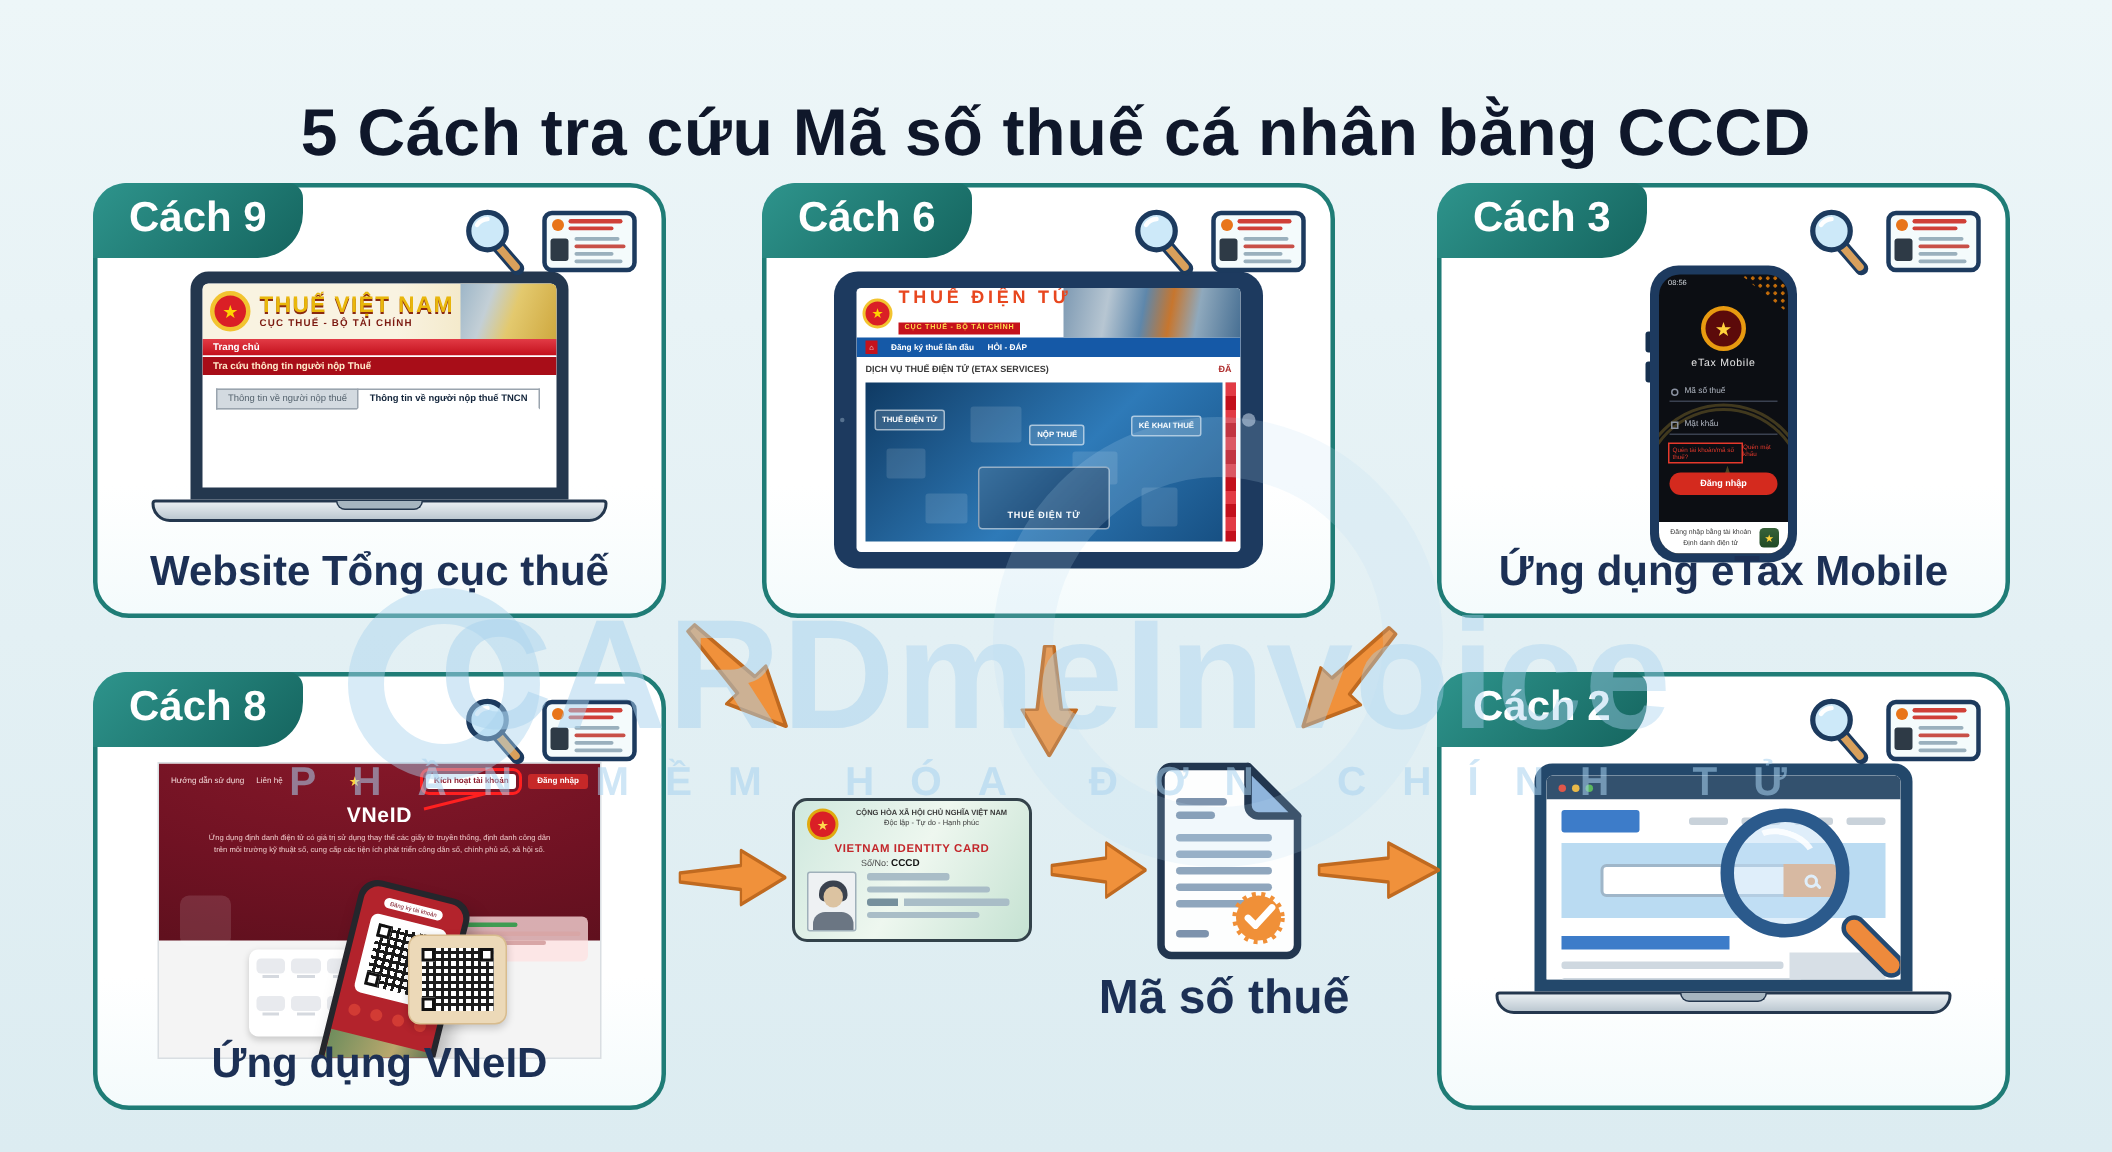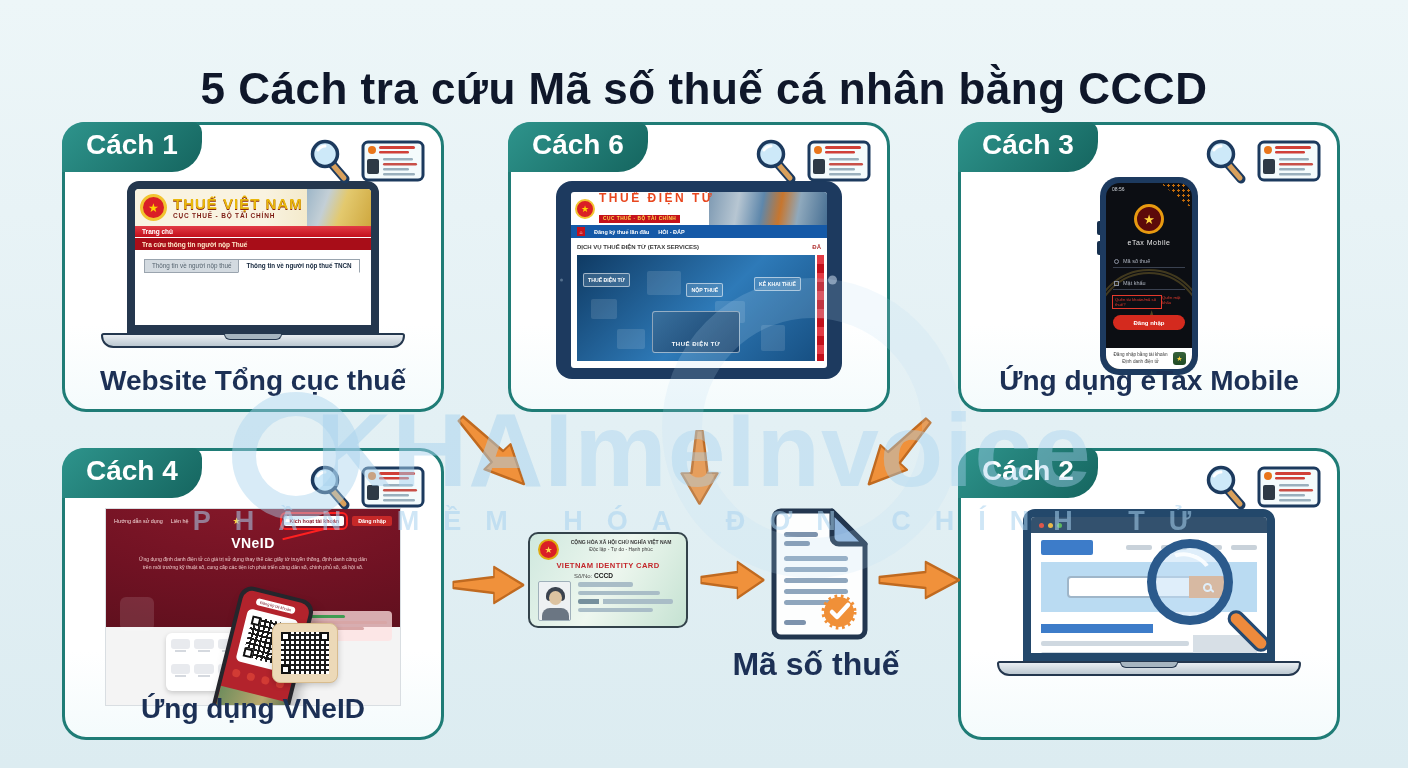--- a/index.html
+++ b/index.html
@@ -225,28 +225,28 @@
   .ic-card { width:64px; height:42px; }
 </style>
 </head>
 <body>
 
 <div class="canvas">
 
   <div class="wm">
     <div class="wm-ring"></div>
     <div class="wm-ring2"></div>
-    <div class="wm-brand"><b>KHAI</b><span class="lt">meInvoice</span></div>
+    <div class="wm-brand"><b>CARD</b><span class="lt">meInvoice</span></div>
     <div class="wm-tag">PHẦN MỀM HÓA ĐƠN CHÍNH TỬ</div>
   </div>
 
   <h1 class="main-title">5 Cách tra cứu Mã số thuế cá nhân bằng CCCD</h1>
 
   <div class="method-card" style="left:62px;top:122px;">
-    <div class="badge">Cách 1</div>
+    <div class="badge">Cách 9</div>
     <div class="card-icons">
       <svg class="ic-mag" viewBox="0 0 44 46">
           <line x1="24" y1="26" x2="37" y2="41" stroke="#1c3a5e" stroke-width="9" stroke-linecap="round"></line>
           <line x1="24" y1="26" x2="36" y2="40" stroke="#d9a05b" stroke-width="5" stroke-linecap="round"></line>
           <circle cx="17" cy="16" r="12.5" fill="#cde9f9" stroke="#1c3a5e" stroke-width="3.5"></circle>
           <path d="M10 12 a9 9 0 0 1 7 -4" stroke="#fff" stroke-width="3" fill="none" stroke-linecap="round"></path>
         </svg>
       <svg class="ic-card" viewBox="0 0 64 42">
           <rect x="2" y="2" width="60" height="38" rx="5" fill="#f4fbfc" stroke="#1c3a5e" stroke-width="3"></rect>
           <circle cx="11" cy="10" r="4" fill="#e8751a"></circle>
@@ -394,21 +394,21 @@
             <div>Định danh điện tử</div>
           </div>
           <div class="ph-vneid">★</div>
         </div>
       </div>
     </div>
     <div class="caption">Ứng dụng eTax Mobile</div>
   </div>
 
   <div class="method-card" style="left:62px;top:448px;height:292px;">
-    <div class="badge">Cách 4</div>
+    <div class="badge">Cách 8</div>
     <div class="card-icons">
       <svg class="ic-mag" viewBox="0 0 44 46">
           <line x1="24" y1="26" x2="37" y2="41" stroke="#1c3a5e" stroke-width="9" stroke-linecap="round"></line>
           <line x1="24" y1="26" x2="36" y2="40" stroke="#d9a05b" stroke-width="5" stroke-linecap="round"></line>
           <circle cx="17" cy="16" r="12.5" fill="#cde9f9" stroke="#1c3a5e" stroke-width="3.5"></circle>
           <path d="M10 12 a9 9 0 0 1 7 -4" stroke="#fff" stroke-width="3" fill="none" stroke-linecap="round"></path>
         </svg>
       <svg class="ic-card" viewBox="0 0 64 42">
           <rect x="2" y="2" width="60" height="38" rx="5" fill="#f4fbfc" stroke="#1c3a5e" stroke-width="3"></rect>
           <circle cx="11" cy="10" r="4" fill="#e8751a"></circle>

